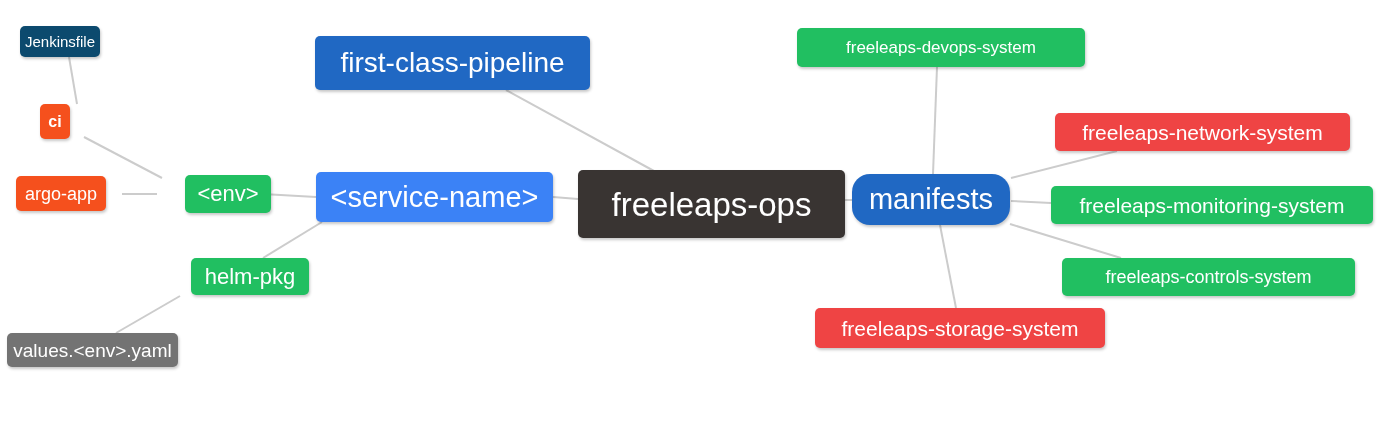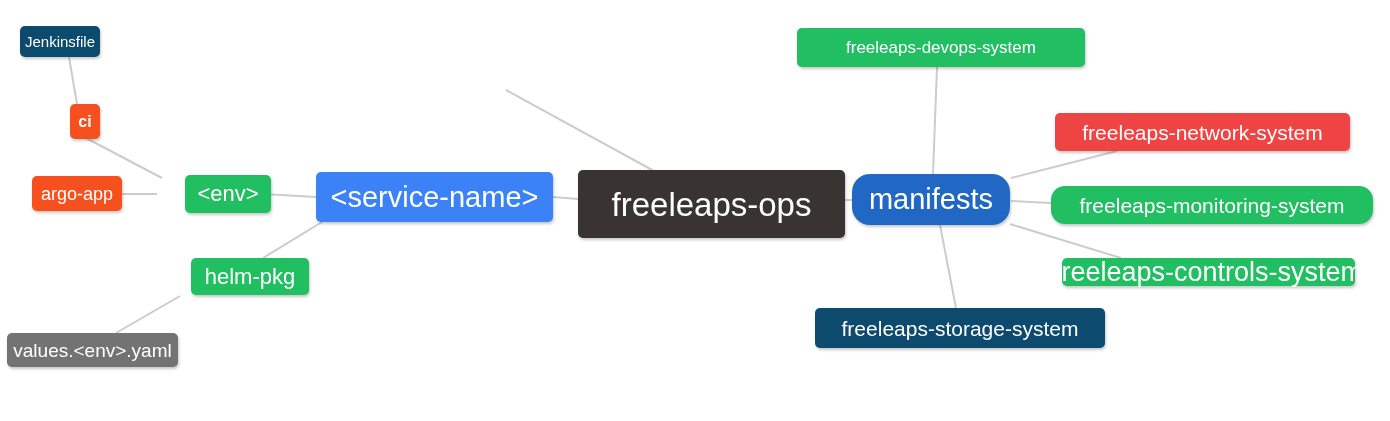--- a/index.html
+++ b/index.html
@@ -51,26 +51,27 @@
       <line x1="553" y1="197" x2="578" y2="199" stroke="#cccccc" stroke-width="2"></line>
       <line x1="845" y1="200" x2="852" y2="200" stroke="#cccccc" stroke-width="2"></line>
       <line x1="933" y1="174" x2="937" y2="67" stroke="#cccccc" stroke-width="2"></line>
       <line x1="1011" y1="178" x2="1117" y2="151" stroke="#cccccc" stroke-width="2"></line>
       <line x1="1011" y1="201" x2="1051" y2="203" stroke="#cccccc" stroke-width="2"></line>
       <line x1="1010" y1="224" x2="1121" y2="258" stroke="#cccccc" stroke-width="2"></line>
       <line x1="940" y1="225" x2="956" y2="308" stroke="#cccccc" stroke-width="2"></line>
     </svg>
 
 <div class="node" style="left: 20px; top: 26px; width: 80px; height: 31px; font-size: 15px; background: #0c4a6e; color: rgb(255, 255, 255);">Jenkinsfile</div>
-    <div class="node" style="left: 70px; top: 104px; width: 30px; height: 35px; font-size: 16px; background: rgb(245, 80, 29); color: rgb(255, 255, 255); font-weight: bold;">ci</div>
-    <div class="node" style="left: 32px; top: 176px; width: 90px; height: 35px; font-size: 18px; background: rgb(245, 80, 29); color: rgb(255, 255, 255);">argo-app</div>
+    <div class="node" style="left: 40px; top: 104px; width: 30px; height: 35px; font-size: 16px; background: rgb(245, 80, 29); color: rgb(255, 255, 255); font-weight: bold;">ci</div>
+    <div class="node" style="left: 16px; top: 176px; width: 90px; height: 35px; font-size: 18px; background: rgb(245, 80, 29); color: rgb(255, 255, 255);">argo-app</div>
     <div class="node" style="left: 157px; top: 175px; width: 86px; height: 38px; font-size: 22px; background: rgb(33, 191, 97); color: rgb(255, 255, 255); margin-left: 28px;">&lt;env&gt;</div>
     <div class="node" style="left: 147px; top: 258px; width: 118px; height: 37px; font-size: 22px; background: rgb(33, 191, 97); color: rgb(255, 255, 255); margin-left: 44px;">helm-pkg</div>
     <div class="node" style="left: 7px; top: 333px; width: 171px; height: 34px; font-size: 19px; background: #737373; color: rgb(255, 255, 255);">values.&lt;env&gt;.yaml</div>
+    <div class="node" style="left: 315px; top: 36px; width: 275px; height: 54px; font-size: 28px; background: rgb(32, 104, 195); color: rgb(255, 255, 255);">first-class-pipeline</div>
     <div class="node" style="left: 316px; top: 172px; width: 237px; height: 50px; font-size: 29px; background: #3b82f6; color: rgb(255, 255, 255);">&lt;service-name&gt;</div>
     <div class="node" style="left: 578px; top: 170px; width: 267px; height: 68px; font-size: 33px; background: rgb(57, 52, 50); color: rgb(255, 255, 255);">freeleaps-ops</div>
     <div class="node" style="left: 852px; top: 174px; width: 158px; height: 51px; font-size: 29px; background: rgb(32, 104, 195); color: rgb(255, 255, 255); border-radius: 18px;">manifests</div>
     <div class="node" style="left: 797px; top: 28px; width: 288px; height: 39px; font-size: 17px; background: rgb(33, 191, 97); color: rgb(255, 255, 255);">freeleaps-devops-system</div>
     <div class="node" style="left: 1055px; top: 113px; width: 295px; height: 38px; font-size: 21px; background: #ef4444; color: rgb(255, 255, 255);">freeleaps-network-system</div>
-    <div class="node" style="left: 1051px; top: 186px; width: 322px; height: 38px; font-size: 21px; background: rgb(33, 191, 97); color: rgb(255, 255, 255); border-radius: 14px;">freeleaps-monitoring-system</div>
-    <div class="node" style="left: 1062px; top: 258px; width: 293px; height: 28px; font-size: 27px; background: rgb(33, 191, 97); color: rgb(255, 255, 255);">freeleaps-controls-system</div>
-    <div class="node" style="left: 815px; top: 308px; width: 290px; height: 40px; font-size: 21px; background: #0c4a6e; color: rgb(255, 255, 255);">freeleaps-storage-system</div>
+    <div class="node" style="left: 1051px; top: 186px; width: 322px; height: 38px; font-size: 21px; background: rgb(33, 191, 97); color: rgb(255, 255, 255);">freeleaps-monitoring-system</div>
+    <div class="node" style="left: 1062px; top: 258px; width: 293px; height: 38px; font-size: 18px; background: rgb(33, 191, 97); color: rgb(255, 255, 255);">freeleaps-controls-system</div>
+    <div class="node" style="left: 815px; top: 308px; width: 290px; height: 40px; font-size: 21px; background: #ef4444; color: rgb(255, 255, 255);">freeleaps-storage-system</div>
   </div>
 
 </body></html>

